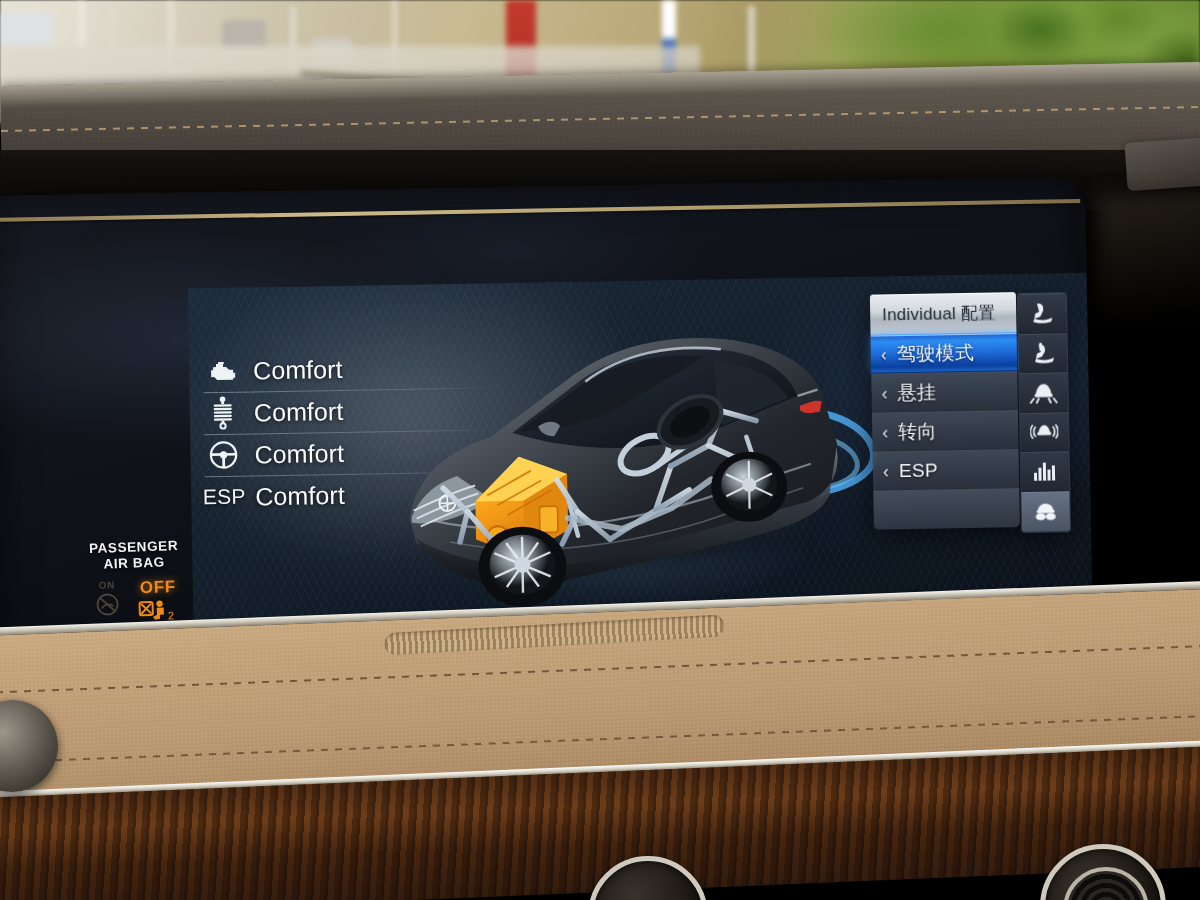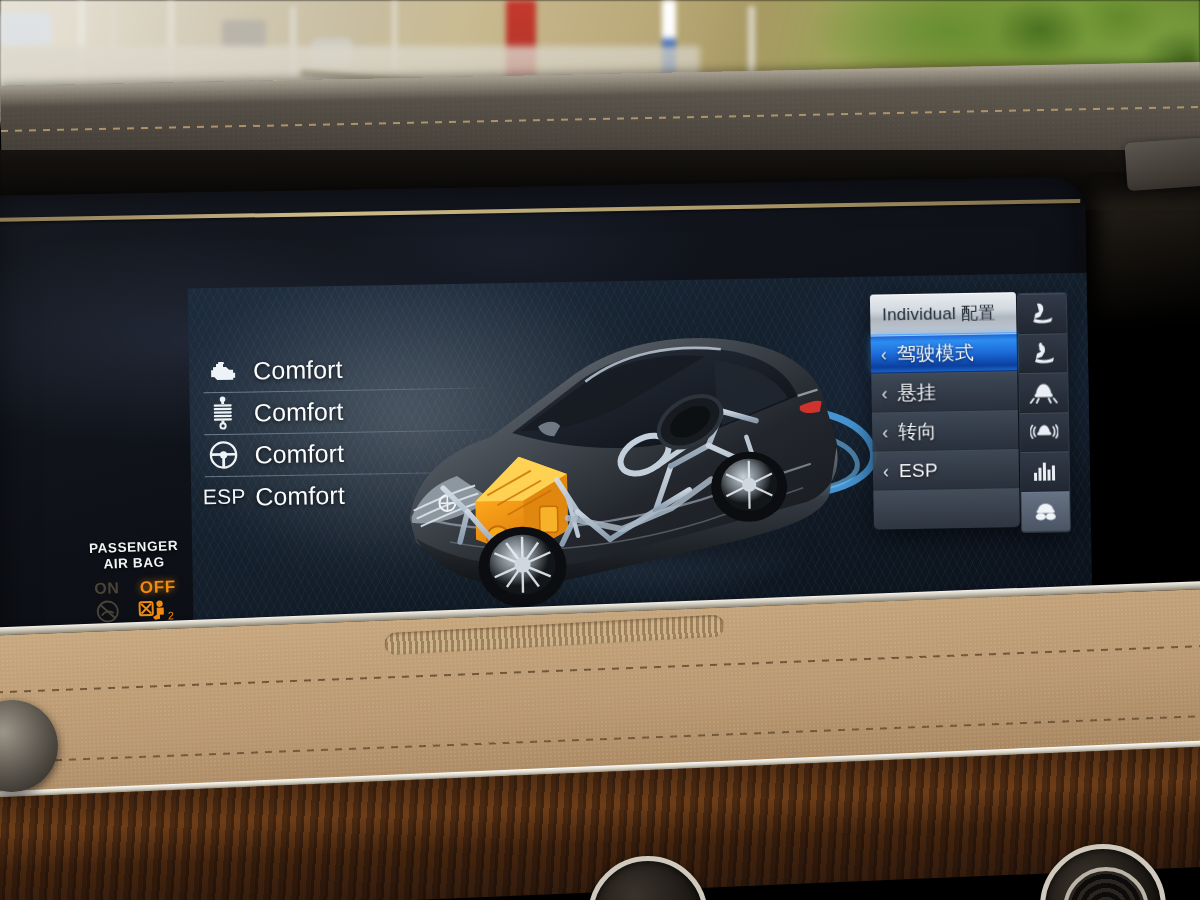--- a/index.html
+++ b/index.html
@@ -221,21 +221,21 @@
   #airbag{
     position:absolute; left:48px; top:346px; width:180px; text-align:center;
     transform:rotate(-1deg);
   }
   #ab-title{
     color:#f0f2f5; font-size:13.5px; font-weight:bold; letter-spacing:.6px; line-height:1.22;
     text-shadow:0 1px 3px rgba(0,0,0,.9);
   }
   #ab-states{ margin-top:6px; display:flex; justify-content:center; align-items:flex-start; gap:14px; }
   .ab-col{ display:flex; flex-direction:column; align-items:center; }
-  #ab-on-label{ color:#4a4337; font-size:16px; font-weight:bold; letter-spacing:.7px; }
+  #ab-on-label{ color:#4a4337; font-size:10px; font-weight:bold; letter-spacing:.7px; }
   #ab-off-label{ color:#f08a10; font-size:17px; font-weight:bold; letter-spacing:.7px;
     text-shadow:0 0 7px rgba(240,138,16,.75); }
 
   
   #lower-dash{
     position:absolute; left:-20px; top:636px; width:1260px; height:200px;
     background:linear-gradient(178deg,#c8a87e 0%,#c1a077 20%,#b99770 48%,#ab8a63 74%,#9a7a55 100%);
     transform:rotate(-2.2deg); transform-origin:0 0;
   }
   #lower-dash::after{

